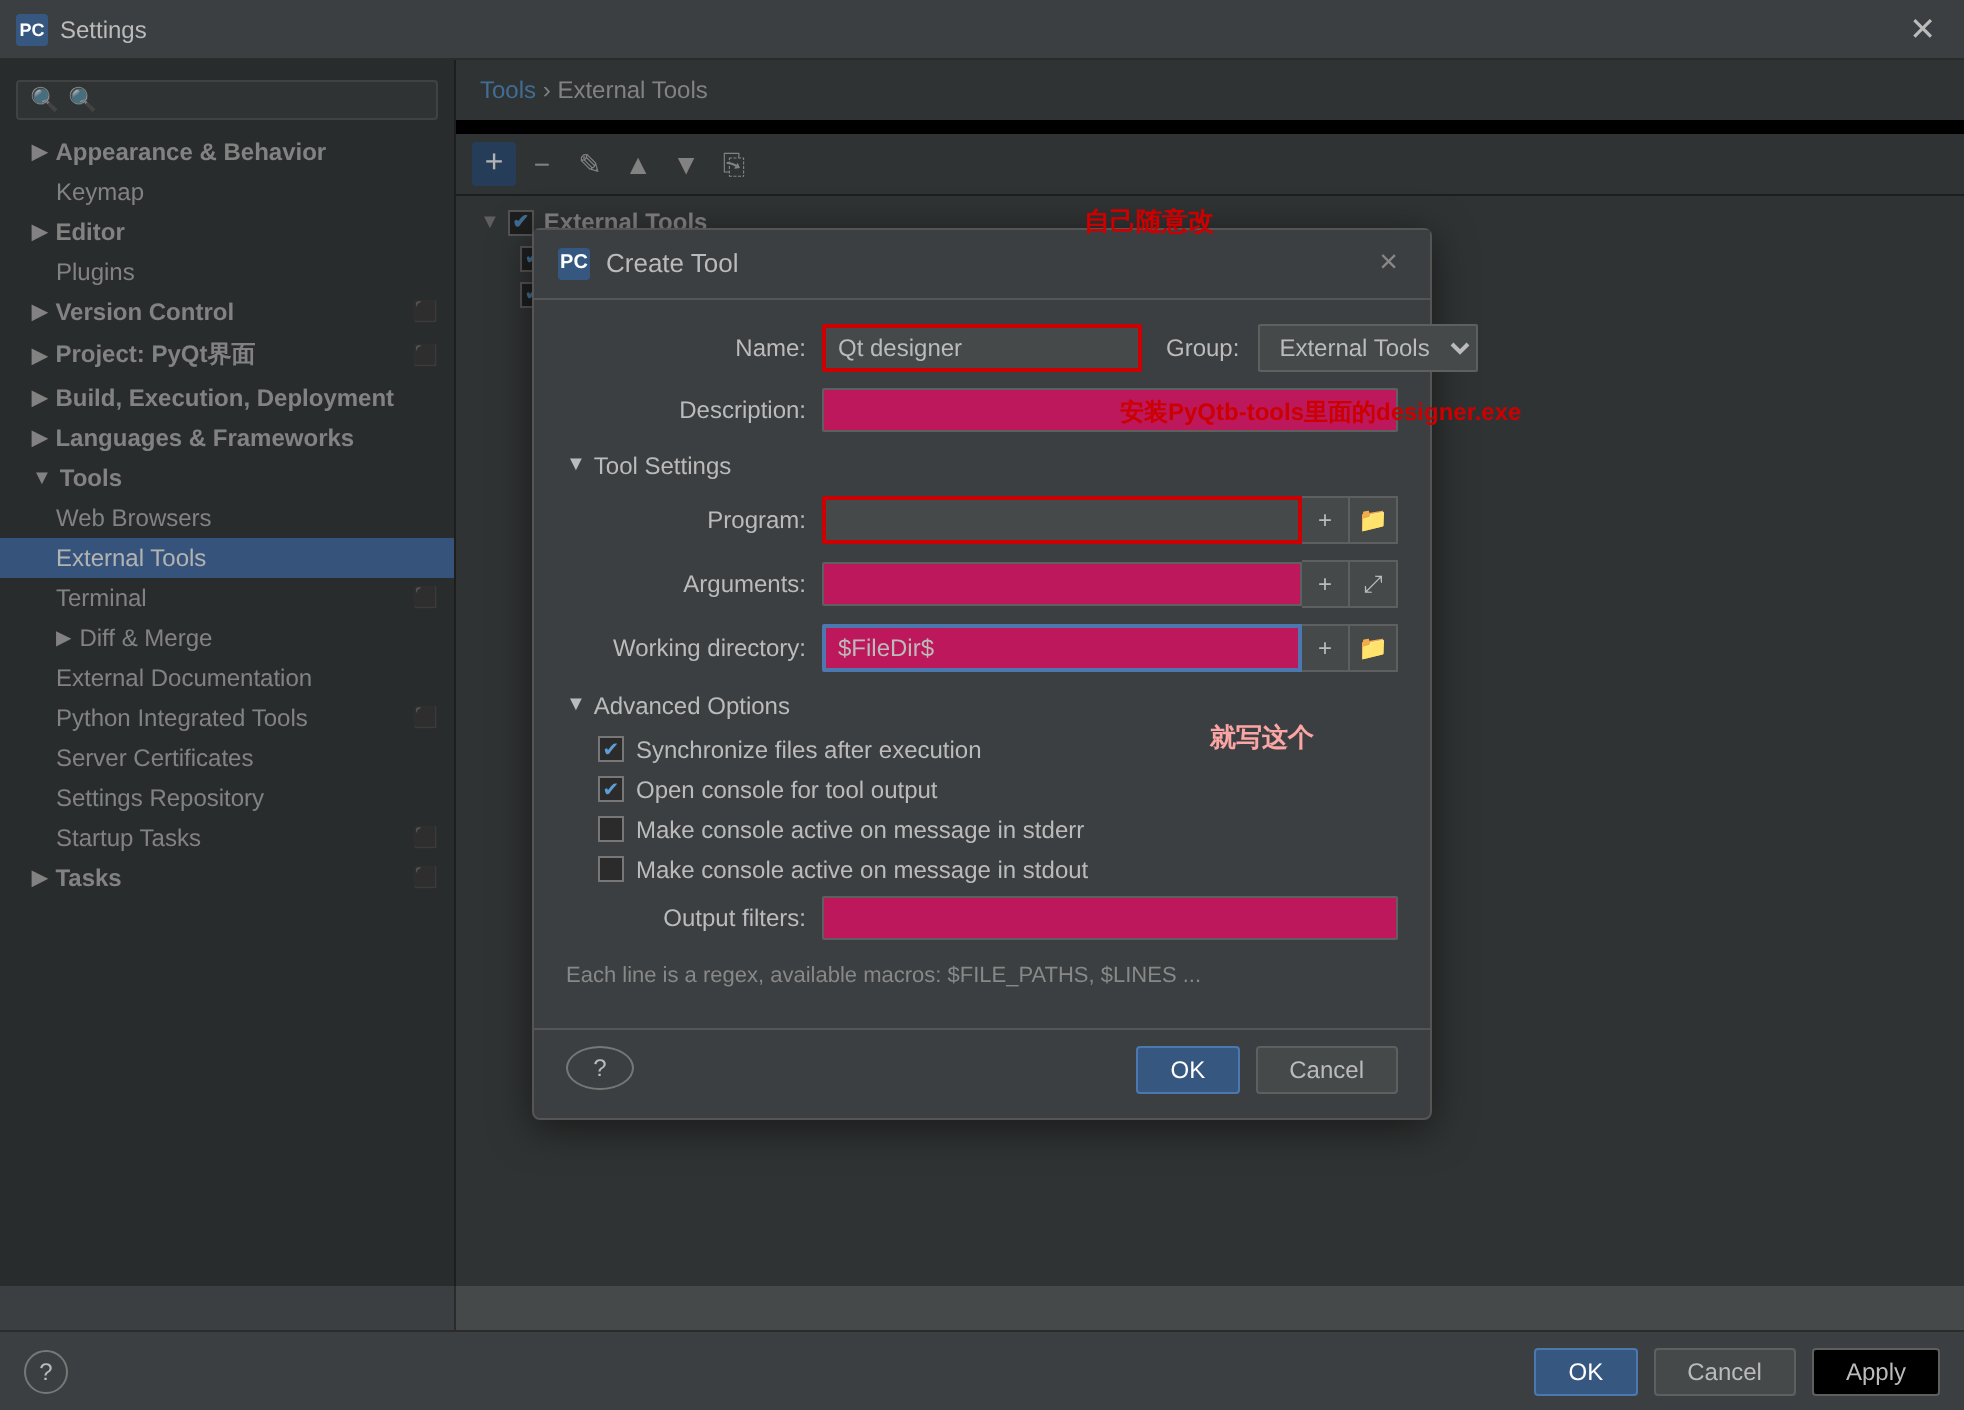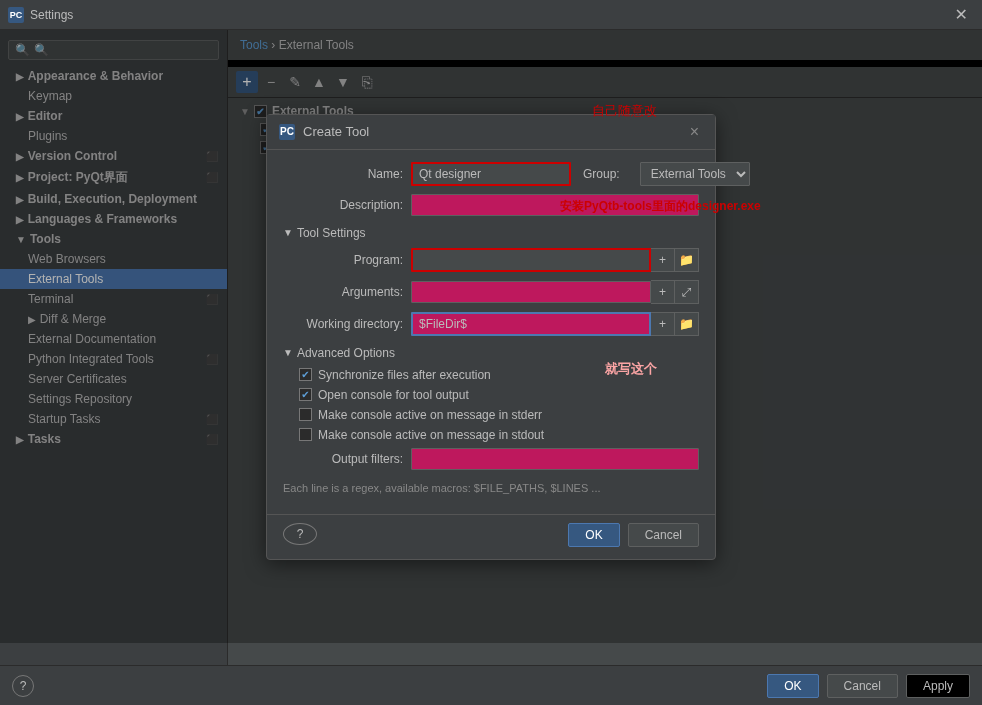--- a/index.html
+++ b/index.html
@@ -382,24 +382,24 @@
       outline: none;
       border-radius: 1px;
       width: 120px;
       cursor: pointer;
     }
 
     
     .ann1 {
       position: absolute;
       top: 102px;
-      left: 592px;
+      left: 542px;
       color: #cc0000;
       font-size: 13px;
-      font-weight: normal;
+      font-weight: bold;
       z-index: 200;
       pointer-events: none;
     }
     .ann2 {
       position: absolute;
       top: 198px;
       left: 560px;
       color: #cc0000;
       font-size: 12px;
       font-weight: bold;
@@ -551,21 +551,21 @@
       <div class="dialog-icon">PC</div>
       <span class="dialog-title">Create Tool</span>
       <span class="dialog-close">×</span>
     </div>
 
     <div class="dialog-body">
 
       <div class="form-row">
         <span class="form-label">Name:</span>
         <input class="form-input highlighted" style="width: 160px; flex: 0 0 auto;" type="text" value="Qt designer">
-        <span style="margin-left:12px;margin-right:20px;color:#bbbbbb;font-size:12px;">Group:</span>
+        <span style="margin-left:12px;margin-right:9px;color:#bbbbbb;font-size:12px;">Group:</span>
         <select class="group-select">
           <option>External Tools</option>
         </select>
       </div>
 
       <div class="form-row">
         <span class="form-label">Description:</span>
         <input class="form-input" type="text" style="">
       </div>
 

